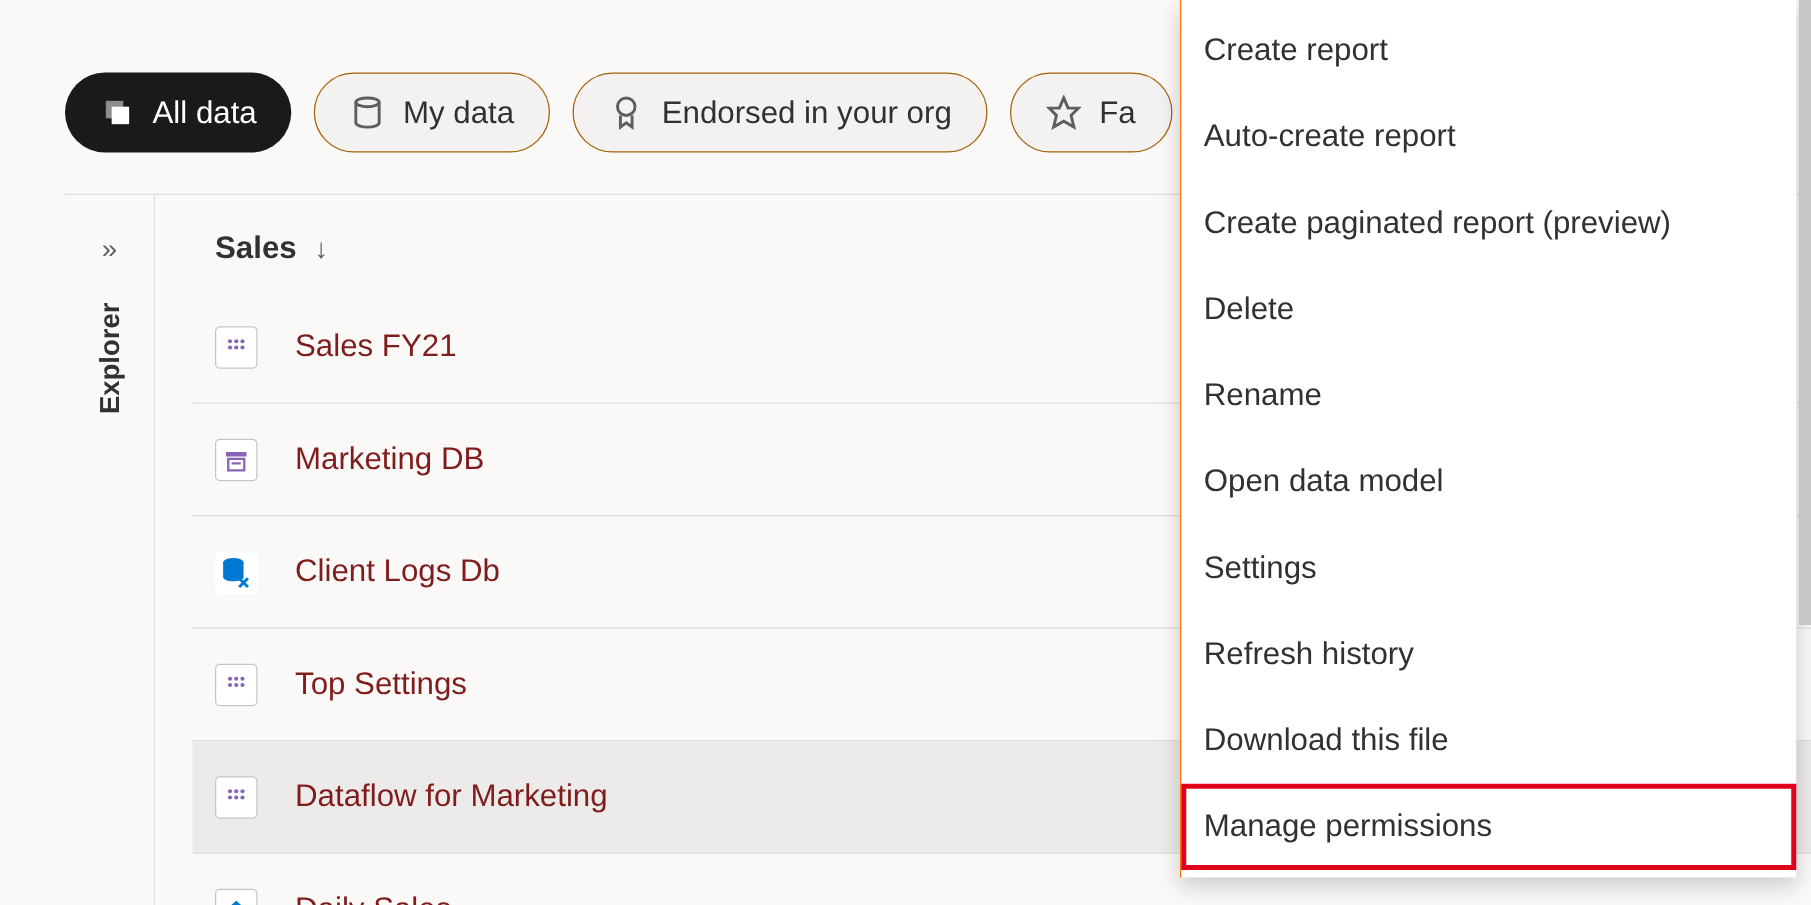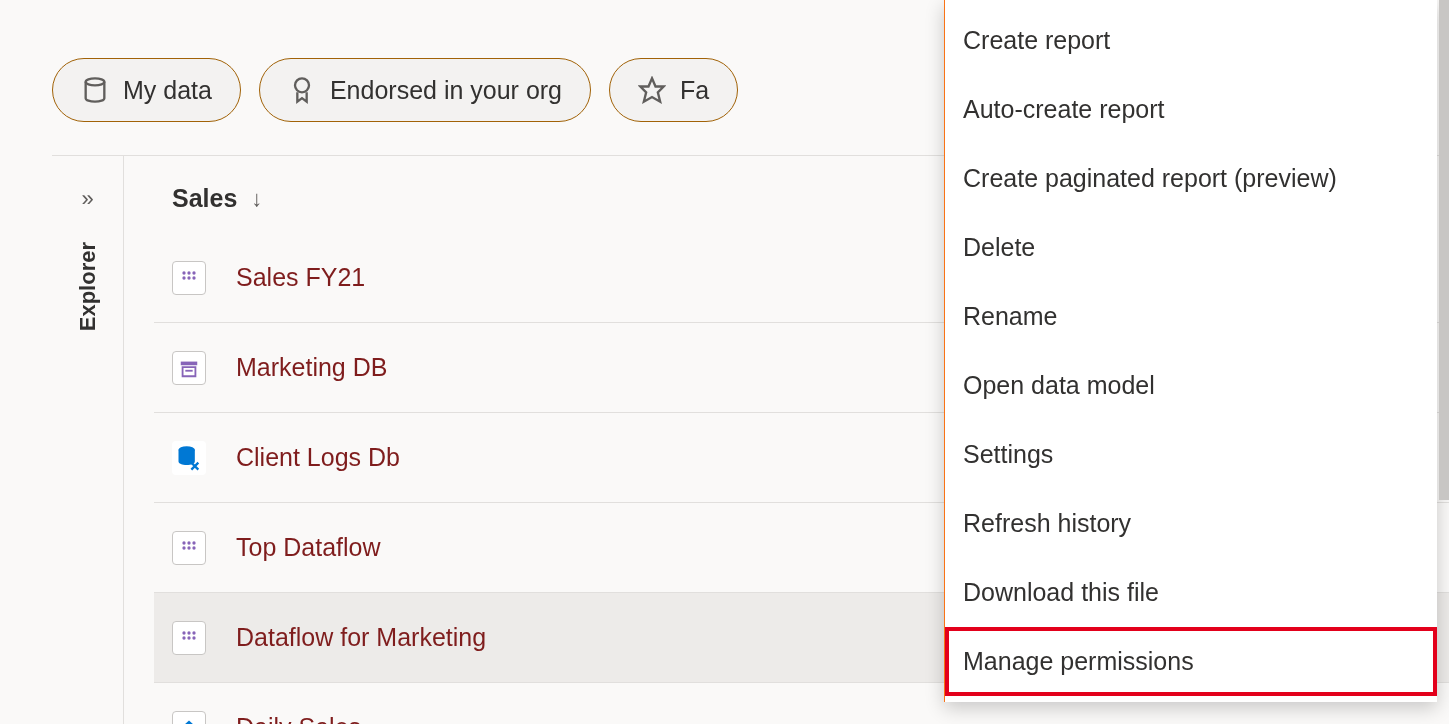--- a/index.html
+++ b/index.html
@@ -178,20 +178,27 @@
       width: 10px;
       height: 500px;
       background: #c8c6c4;
       z-index: 101;
     }
   </style>
 </head>
 <body>
 
 <div class="filter-row">
+  <div class="pill active">
+    <svg viewBox="0 0 24 24" fill="currentColor">
+        <path d="M4 4h12v12H4z" opacity="0.5"></path>
+        <path d="M8 8h12v12H8z"></path>
+      </svg>
+    <span>All data</span>
+  </div>
   <div class="pill">
     <svg viewBox="0 0 24 24" fill="none" stroke="#605e5c" stroke-width="2">
         <ellipse cx="12" cy="5" rx="8" ry="3"></ellipse>
         <path d="M4 5v14c0 1.7 3.6 3 8 3s8-1.3 8-3V5"></path>
       </svg>
     <span>My data</span>
   </div>
   <div class="pill">
     <svg viewBox="0 0 24 24" fill="none" stroke="#605e5c" stroke-width="2">
         <circle cx="12" cy="8" r="6"></circle>
@@ -261,21 +268,21 @@
         <span class="row-icon">
           <svg width="20" height="20" viewBox="0 0 24 24" fill="#8764b8">
               <circle cx="6" cy="6" r="2"></circle>
               <circle cx="12" cy="6" r="2"></circle>
               <circle cx="18" cy="6" r="2"></circle>
               <circle cx="6" cy="12" r="2"></circle>
               <circle cx="12" cy="12" r="2"></circle>
               <circle cx="18" cy="12" r="2"></circle>
             </svg>
         </span>
-        <span>Top Dataflow</span>
+        <span>Top Settings</span>
       </div>
 
       <div class="row hovered">
         <span class="row-icon">
           <svg width="20" height="20" viewBox="0 0 24 24" fill="#8764b8">
               <circle cx="6" cy="6" r="2"></circle>
               <circle cx="12" cy="6" r="2"></circle>
               <circle cx="18" cy="6" r="2"></circle>
               <circle cx="6" cy="12" r="2"></circle>
               <circle cx="12" cy="12" r="2"></circle>

